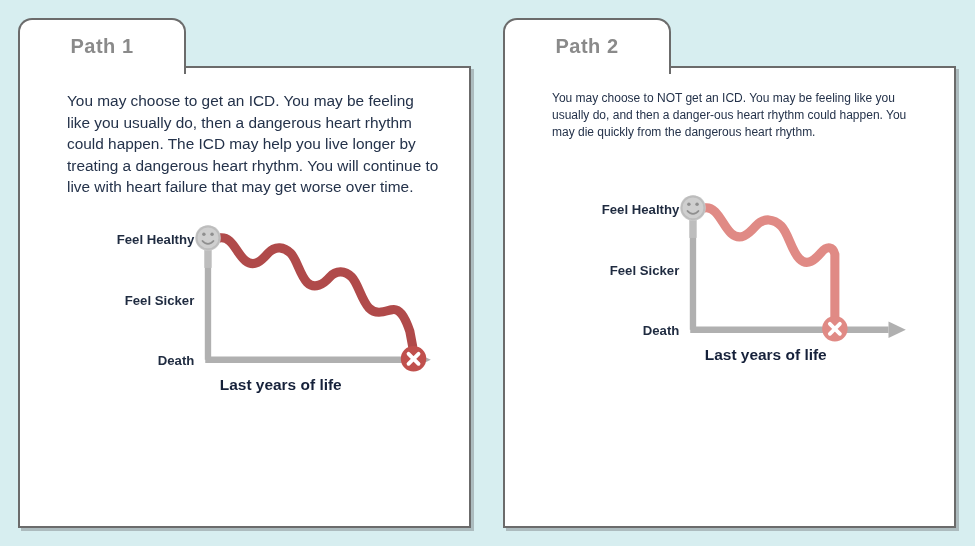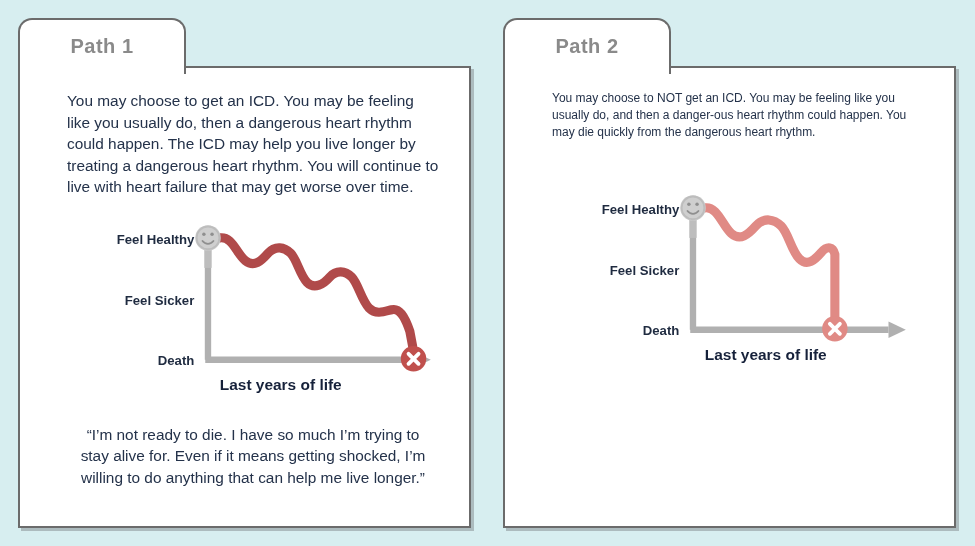--- a/index.html
+++ b/index.html
@@ -180,23 +180,20 @@
 
             <g>
               <circle cx="381" cy="152" r="14" fill="#c0504d"></circle>
               <path d="M 375.5,146.5 L 386.5,157.5 M 386.5,146.5 L 375.5,157.5" stroke="#ffffff" stroke-width="4.2" stroke-linecap="round"></path>
             </g>
 
             <text class="x-title" x="235" y="186" text-anchor="middle">Last years of life</text>
           </svg>
         </div>
 
-        <div class="quote-wrap">
-          <p class="quote">“I’m not ready to die.  I have so much I’m trying to stay alive for.  Even if it means getting shocked, I’m willing to do anything that can help me live longer.”</p>
-        </div>
       </div>
     </div>
   </div>
 
   <div class="panel panel-2">
     <div class="card"></div>
     <div class="tab">
       <span class="tab-title">Path 2</span>
     </div>
     <div class="tab-merge"></div>

